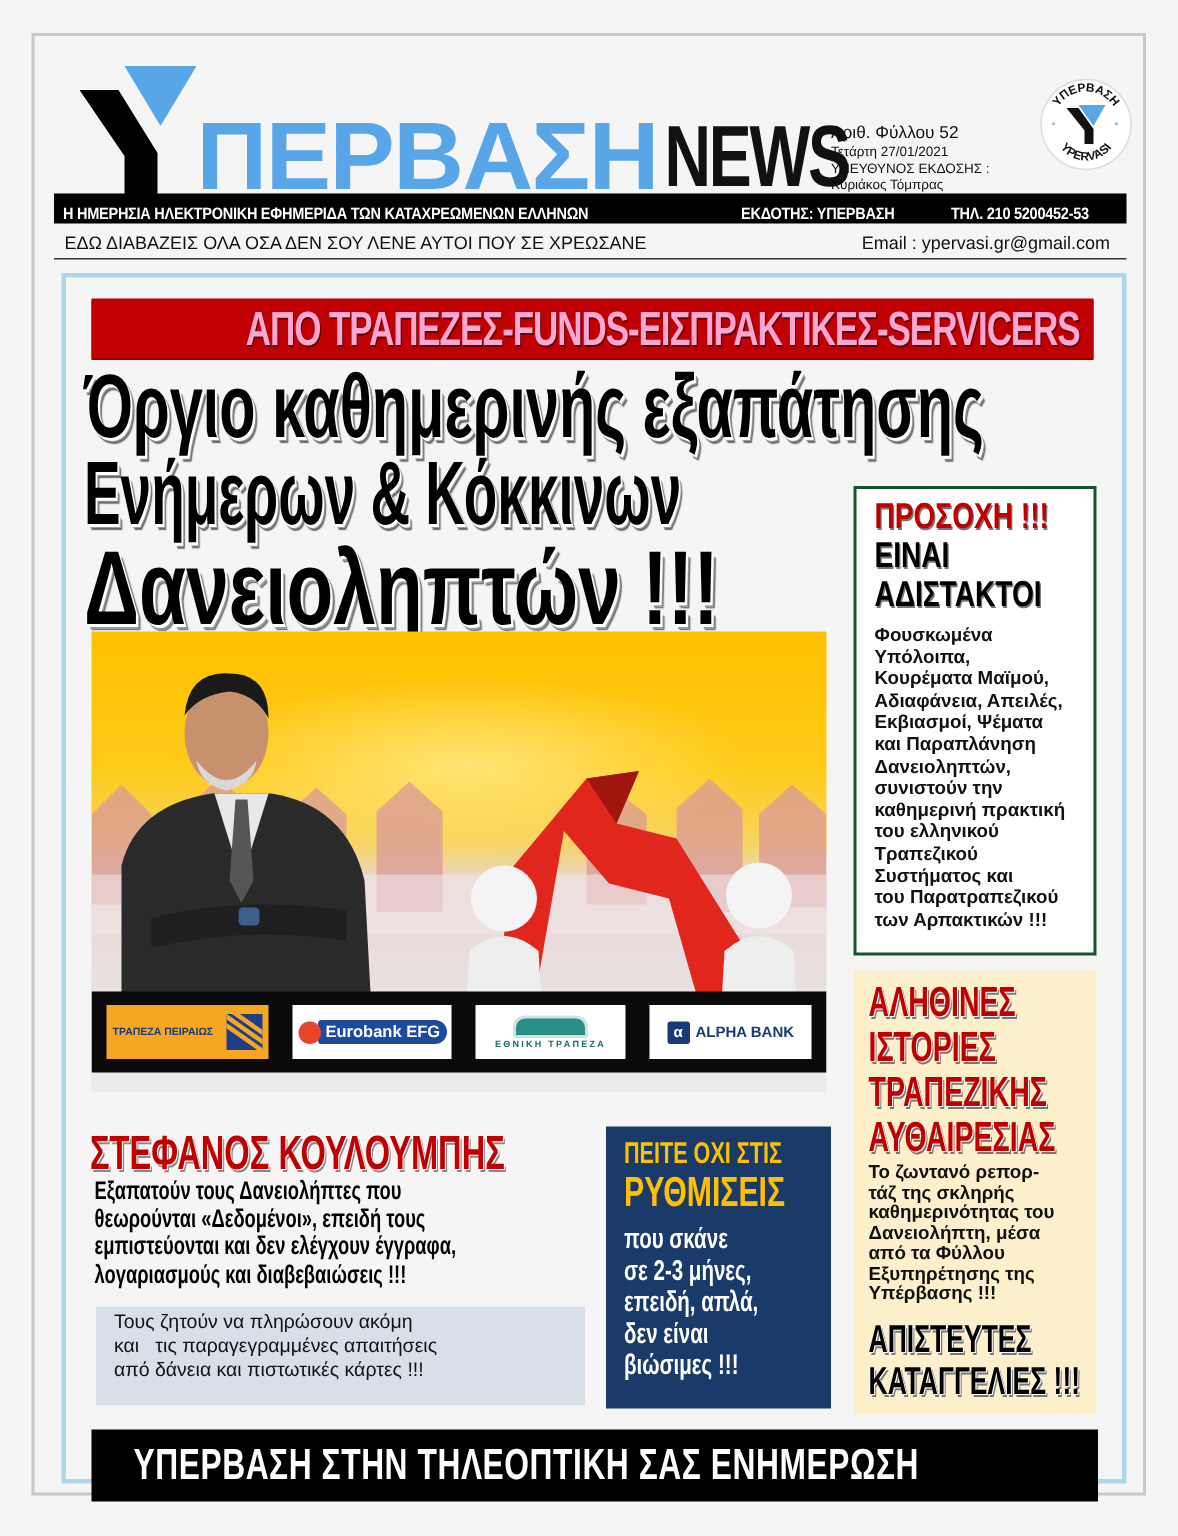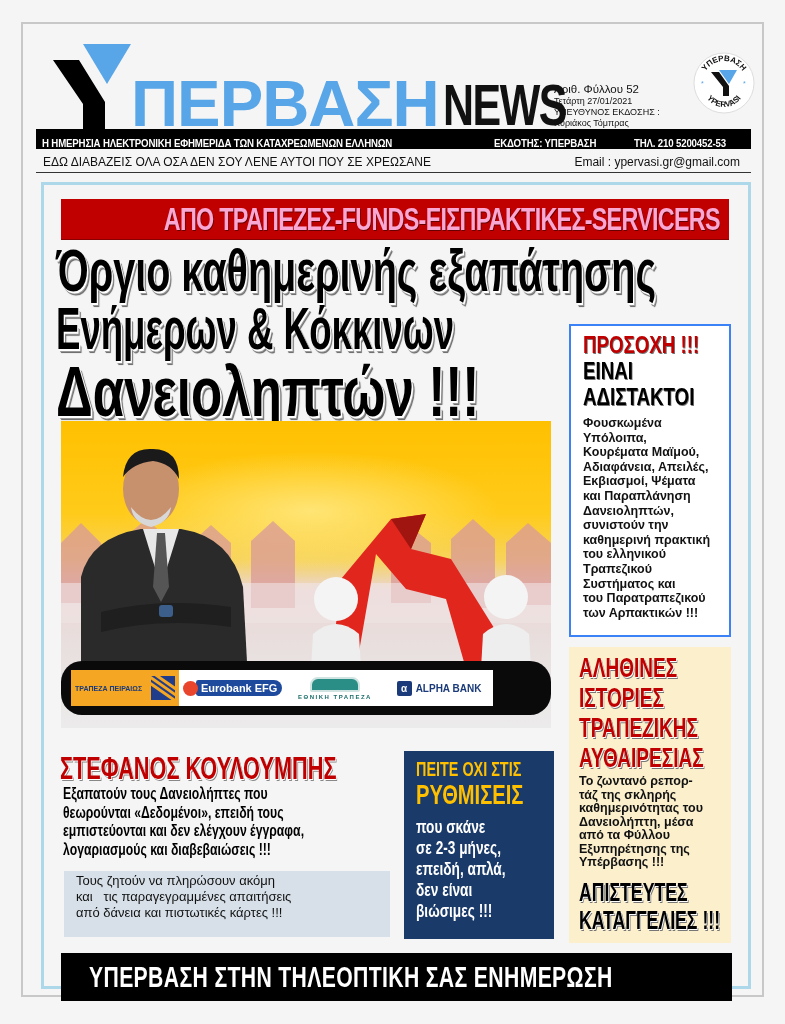--- a/index.html
+++ b/index.html
@@ -76,38 +76,38 @@
     position: absolute; left: 17px; top: 236px; width: 490px; height: 307px;
     background: linear-gradient(180deg, #ffc000 0%, #ffcb1a 30%, #f7d35a 45%, #ead6d4 55%, #e8e0df 75%, #ecebeb 100%);
     overflow: hidden;
   }
   .hero-glow { position:absolute; left: 60px; top: 30px; width: 380px; height: 120px; background: radial-gradient(ellipse at center, rgba(255,235,140,0.8), rgba(255,200,0,0) 70%); }
   .houses { position:absolute; left:0; top: 92px; width:100%; height: 110px; }
   .person { position: absolute; left: 10px; top: 16px; width: 180px; height: 225px; }
   .figures { position: absolute; left: 180px; top: 48px; width: 310px; height: 200px; }
   .bank-strip {
     position: absolute; left: 0; top: 240px; width: 490px; height: 54px; background: #0a0a0a;
-    display: flex; align-items: center; padding: 0 10px; border-radius: 21px;
+    display: flex; align-items: center; justify-content: space-between; padding: 0 10px;
   }
   .bank-logo { height: 36px; display: flex; align-items: center; justify-content: center; font-weight: bold; }
   .bank-piraeus { width: 108px; background: #f5a623; color: #1a3a7a; font-size: 7px; justify-content: space-between; padding: 0 4px; }
   .bank-piraeus .stripes { width: 24px; height: 24px; background: #1f3d8a; position: relative; overflow:hidden; }
   .bank-piraeus .stripes::before { content:""; position:absolute; left:-6px; top:10px; width:40px; height:3px; background:#f5a623; transform: rotate(35deg); box-shadow: 0 5px 0 #f5a623, 0 -5px 0 #f5a623; }
   .bank-eurobank { width: 106px; background: #fff; justify-content: flex-start; padding-left: 4px; }
   .bank-eurobank .eb-pill { background: #1e4a9e; color:#fff; font-size: 11px; padding: 2px 5px; border-radius: 3px 10px 10px 3px; margin-left: -2px; }
   .bank-eurobank .eb-icon { width: 15px; height: 15px; border-radius: 50%; background: #e8452c; position: relative; z-index: 1; }
   .bank-ethniki { width: 100px; background: #fff; flex-direction: column; font-size: 6px; color: #1b6d6a; letter-spacing: 1.5px; }
   .bank-ethniki .eth-bldg { width: 50px; height: 15px; background: #2a8e86; border-radius: 8px 8px 2px 2px; margin-bottom: 2px; border: 2px solid #cfe3e0; }
   .bank-alpha { width: 108px; background: #fff; color: #1a3a7a; font-size: 10px; gap: 4px; }
   .bank-alpha .ab-icon { width: 15px; height: 15px; background: #1a3a7a; color:#fff; font-size: 10px; display:flex; align-items:center; justify-content:center; border-radius: 2px; }
 
   
   .alert-box {
     position: absolute; left: 525px; top: 139px; width: 162px; height: 313px;
-    border: 2px solid #3b82f6; background: #fff; padding: 6px 6px 0 6px;
+    border: 2px solid #14532d; background: #fff; padding: 6px 6px 0 6px;
   }
   .alert-title-red { color: #c00000; font-weight: 900; font-size: 24px; line-height: 26px; white-space: nowrap; transform: scaleX(0.78); transform-origin: left; text-shadow: 1px 1px 0 #777; margin-left: 6px; }
   .alert-title-black { color: #000; font-weight: 900; font-size: 24px; line-height: 26px; white-space: nowrap; transform: scaleX(0.78); transform-origin: left; text-shadow: 1px 1px 0 #777; margin-left: 6px; }
   .alert-body { font-size: 12.5px; font-weight: bold; line-height: 14.6px; color: #111; margin-top: 6px; margin-left: 6px; }
 
   .stories-box {
     position: absolute; left: 525px; top: 462px; width: 162px; height: 296px;
     background: #fbefcc; padding: 6px 6px;
   }
   .stories-title { color: #c00000; font-weight: 900; font-size: 28px; line-height: 30px; white-space: nowrap; transform: scaleX(0.68); transform-origin: left; text-shadow: 1px 1px 0 #fff, 2px 2px 0 #777; margin-left: 4px; }

